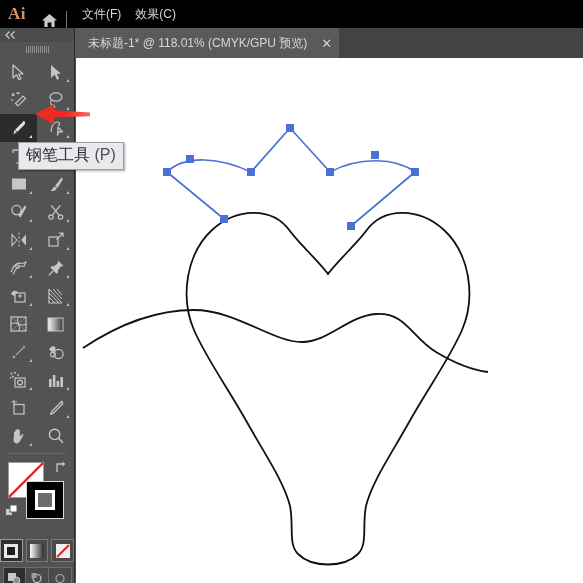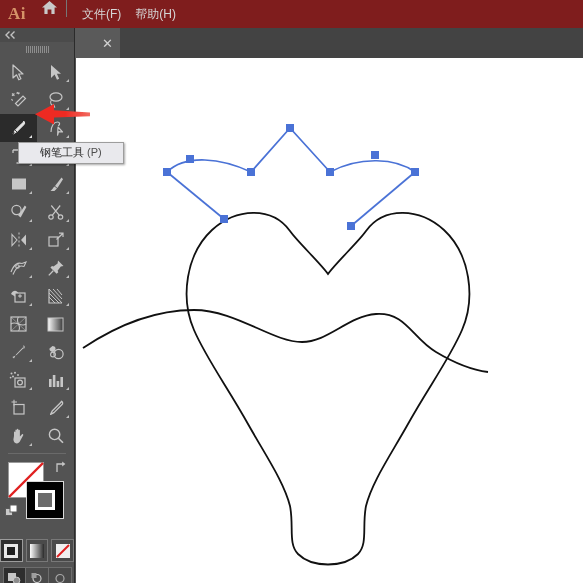--- a/index.html
+++ b/index.html
@@ -8,22 +8,22 @@
     overflow: hidden;
     background: #535353;
     font-family: "Liberation Sans", "DejaVu Sans", sans-serif;
   }
 
   #app { position: relative; width: 583px; height: 583px; }
 
   
   .menubar {
     position: absolute; left: 0; top: 0; width: 583px; height: 28px;
-    background: #7f1d1d;
-    display: flex; align-items: flex-start;
+    background: #000000;
+    display: flex; align-items: flex-end;
   }
   .ai-logo {
     width: 34px; text-align: center;
     color: #d59368; font-size: 17px; font-weight: bold;
     letter-spacing: .5px; font-family: "Liberation Serif", serif;
     line-height: 28px;
   }
   .home-icon { width: 30px; display: flex; justify-content: center; align-items: center; }
   .menu-divider {
     width: 1px; height: 17px; background: #767676; margin: 0 8px 0 2px;
@@ -138,22 +138,22 @@
     position: absolute; left: 76px; top: 58px;
     width: 507px; height: 525px;
     background: #ffffff; overflow: hidden;
   }
   .canvas-wrap svg { display: block; }
 
   
   .tooltip {
     position: absolute; left: 18px; top: 142px;
     background: #e9e9ed; border: 1px solid #9d9d9d;
-    padding: 2px 21px 3px;
-    font-size: 11px; color: #2b2b2b; white-space: nowrap;
+    padding: 2px 7px 3px;
+    font-size: 16px; color: #2b2b2b; white-space: nowrap;
     box-shadow: 1px 1px 2px rgba(0,0,0,.35);
     z-index: 40;
   }
   .tooltip .key { color: #4e4e4e; }
 
   
   .annot-arrow { position: absolute; left: 34px; top: 103px; z-index: 45; }
 </style>
 </head>
 <body>
@@ -162,25 +162,26 @@
 
   <div class="menubar">
     <div class="ai-logo">Ai</div>
     <div class="home-icon">
       <svg width="17" height="15" viewBox="0 0 17 15">
         <path d="M8.5 1 L16 7.6 H13.6 V14 H10.4 V9.6 H6.6 V14 H3.4 V7.6 H1 Z" fill="#c9c9c9"></path>
       </svg>
     </div>
     <div class="menu-divider"></div>
     <div class="menu-item">文件(F)</div>
-    <div class="menu-item">帮助(H)</div>
+    <div class="menu-item">效果(C)</div>
   </div>
 
   <div class="tabbar">
     <div class="tab">
+      <span>未标题-1* @ 118.01% (CMYK/GPU 预览)</span>
       <span class="tab-close">✕</span>
     </div>
   </div>
 
   <div class="toolpanel">
 
     <div class="tp-header">
       <svg width="11" height="8" viewBox="0 0 11 8">
         <path d="M4.5 0.5 L1 4 L4.5 7.5" fill="none" stroke="#c2c2c2" stroke-width="1.4"></path>
         <path d="M9.5 0.5 L6 4 L9.5 7.5" fill="none" stroke="#c2c2c2" stroke-width="1.4"></path>

